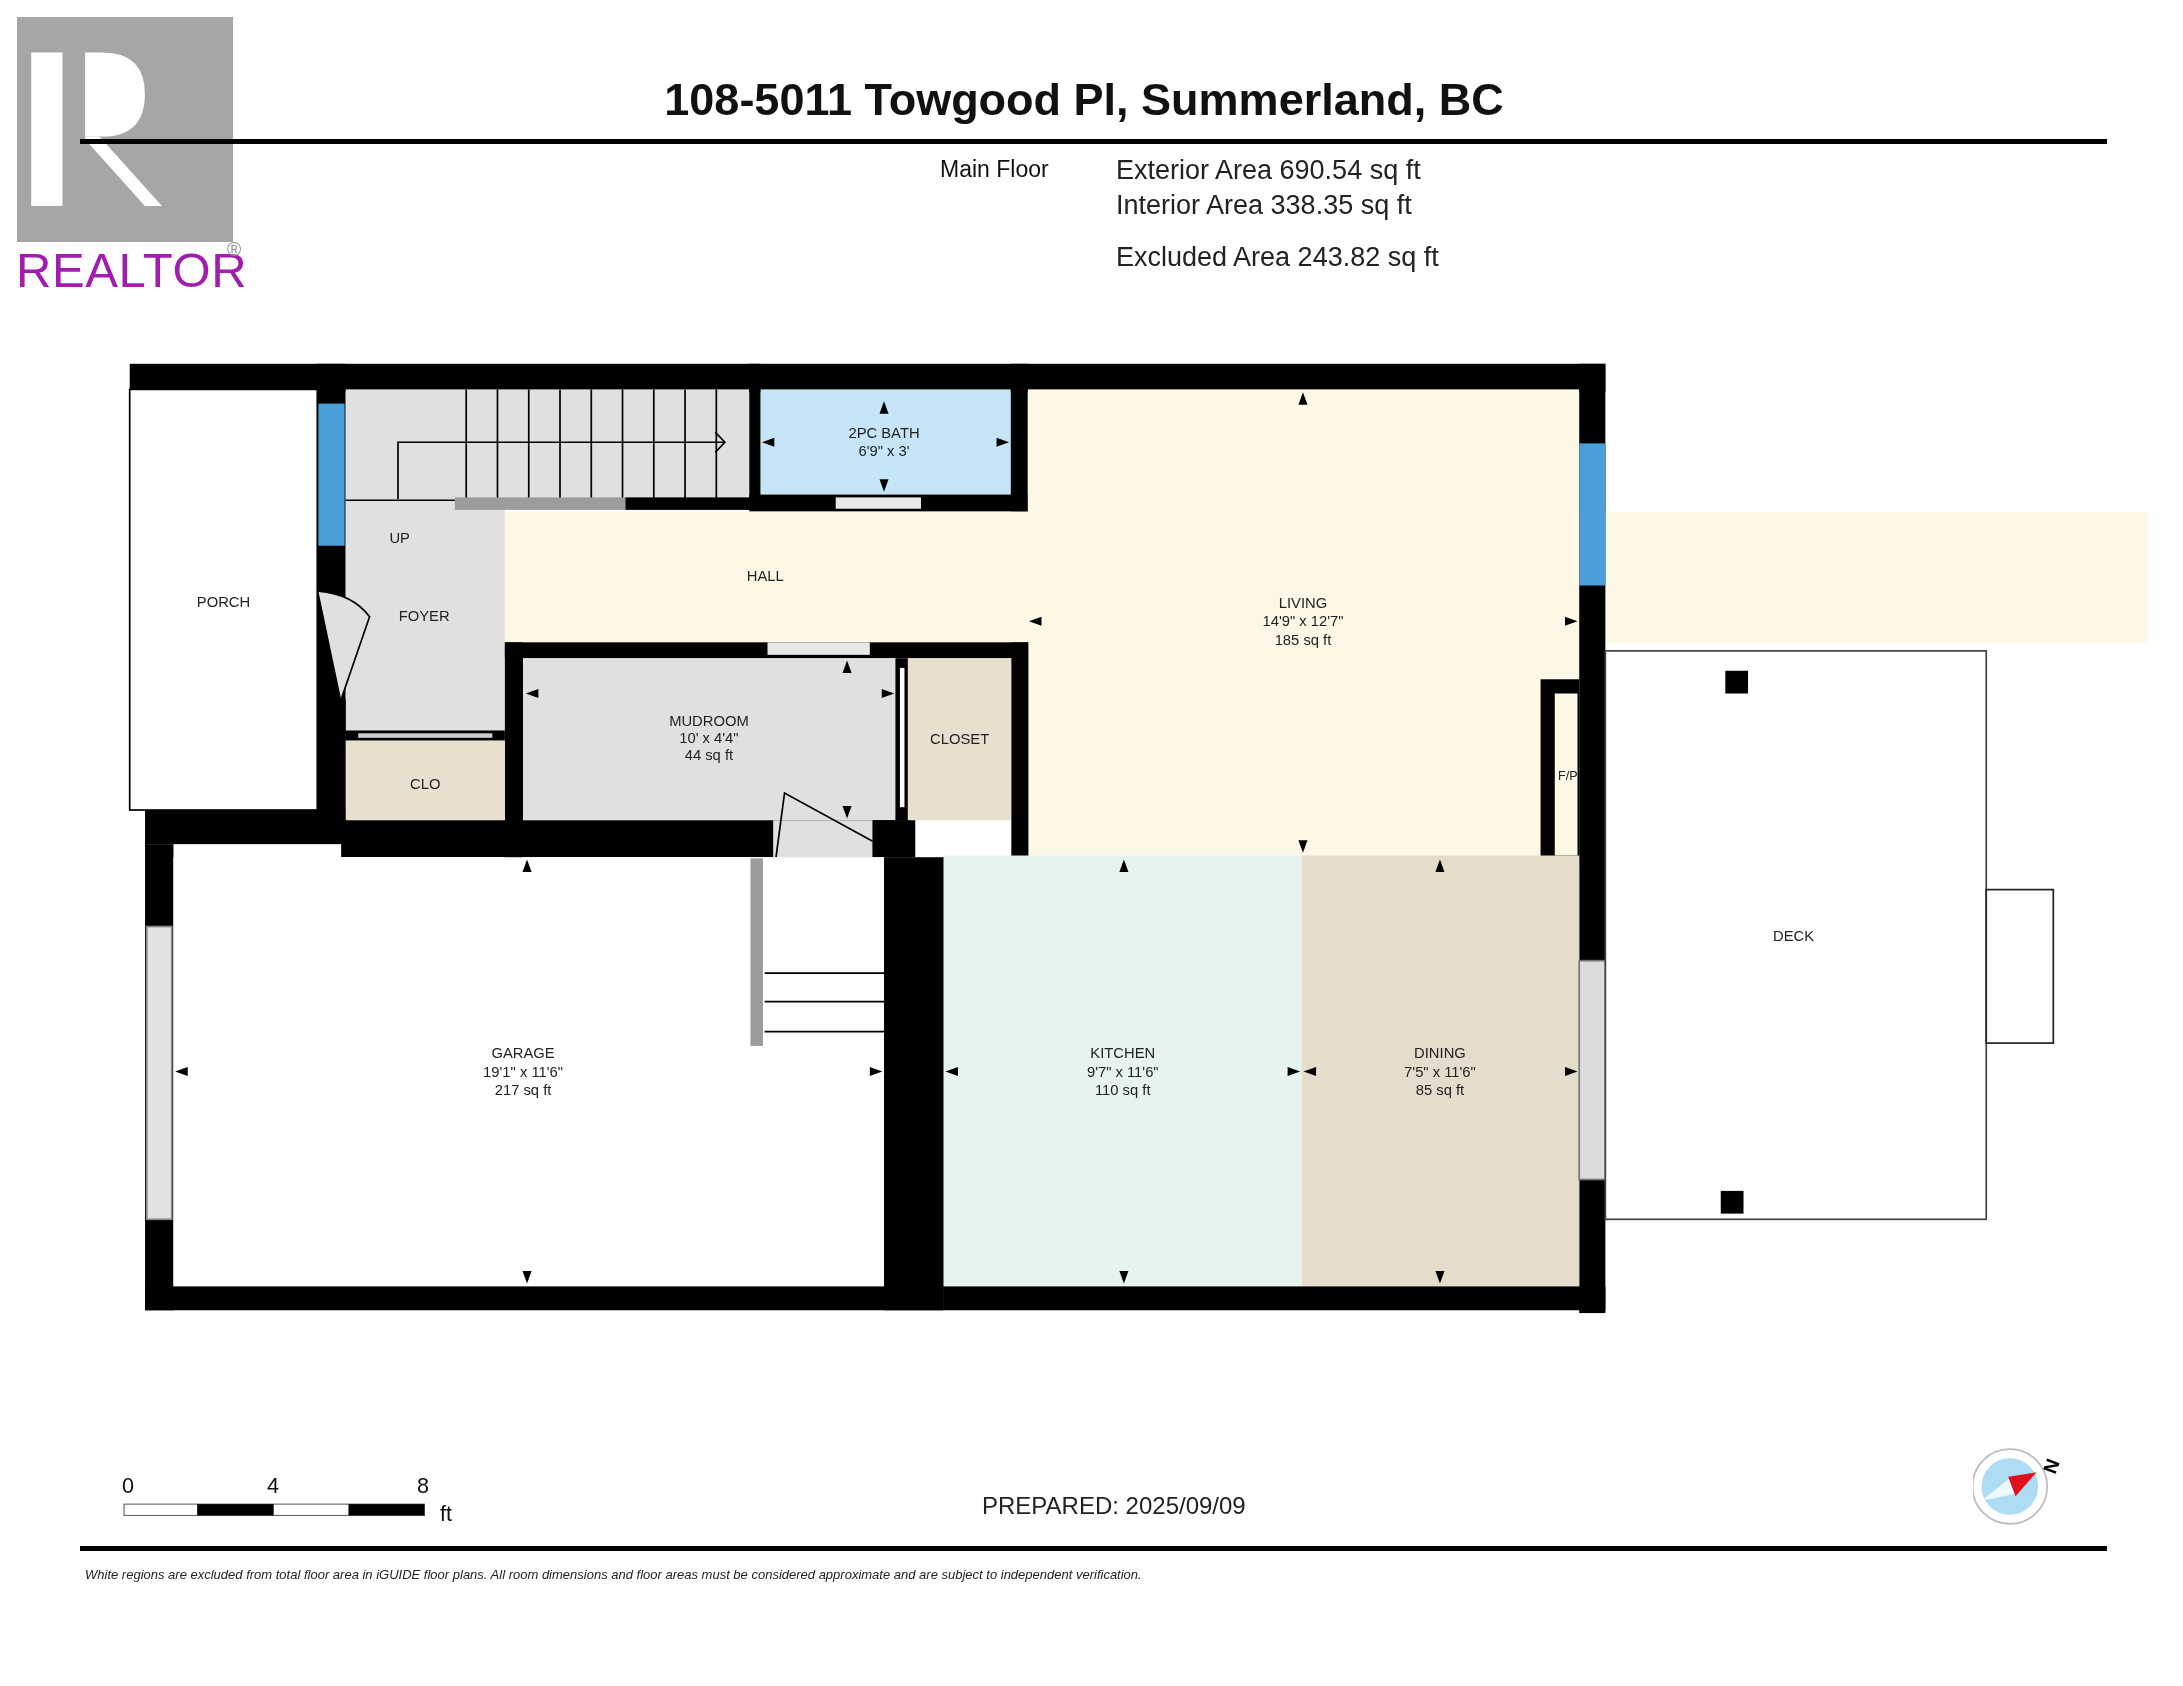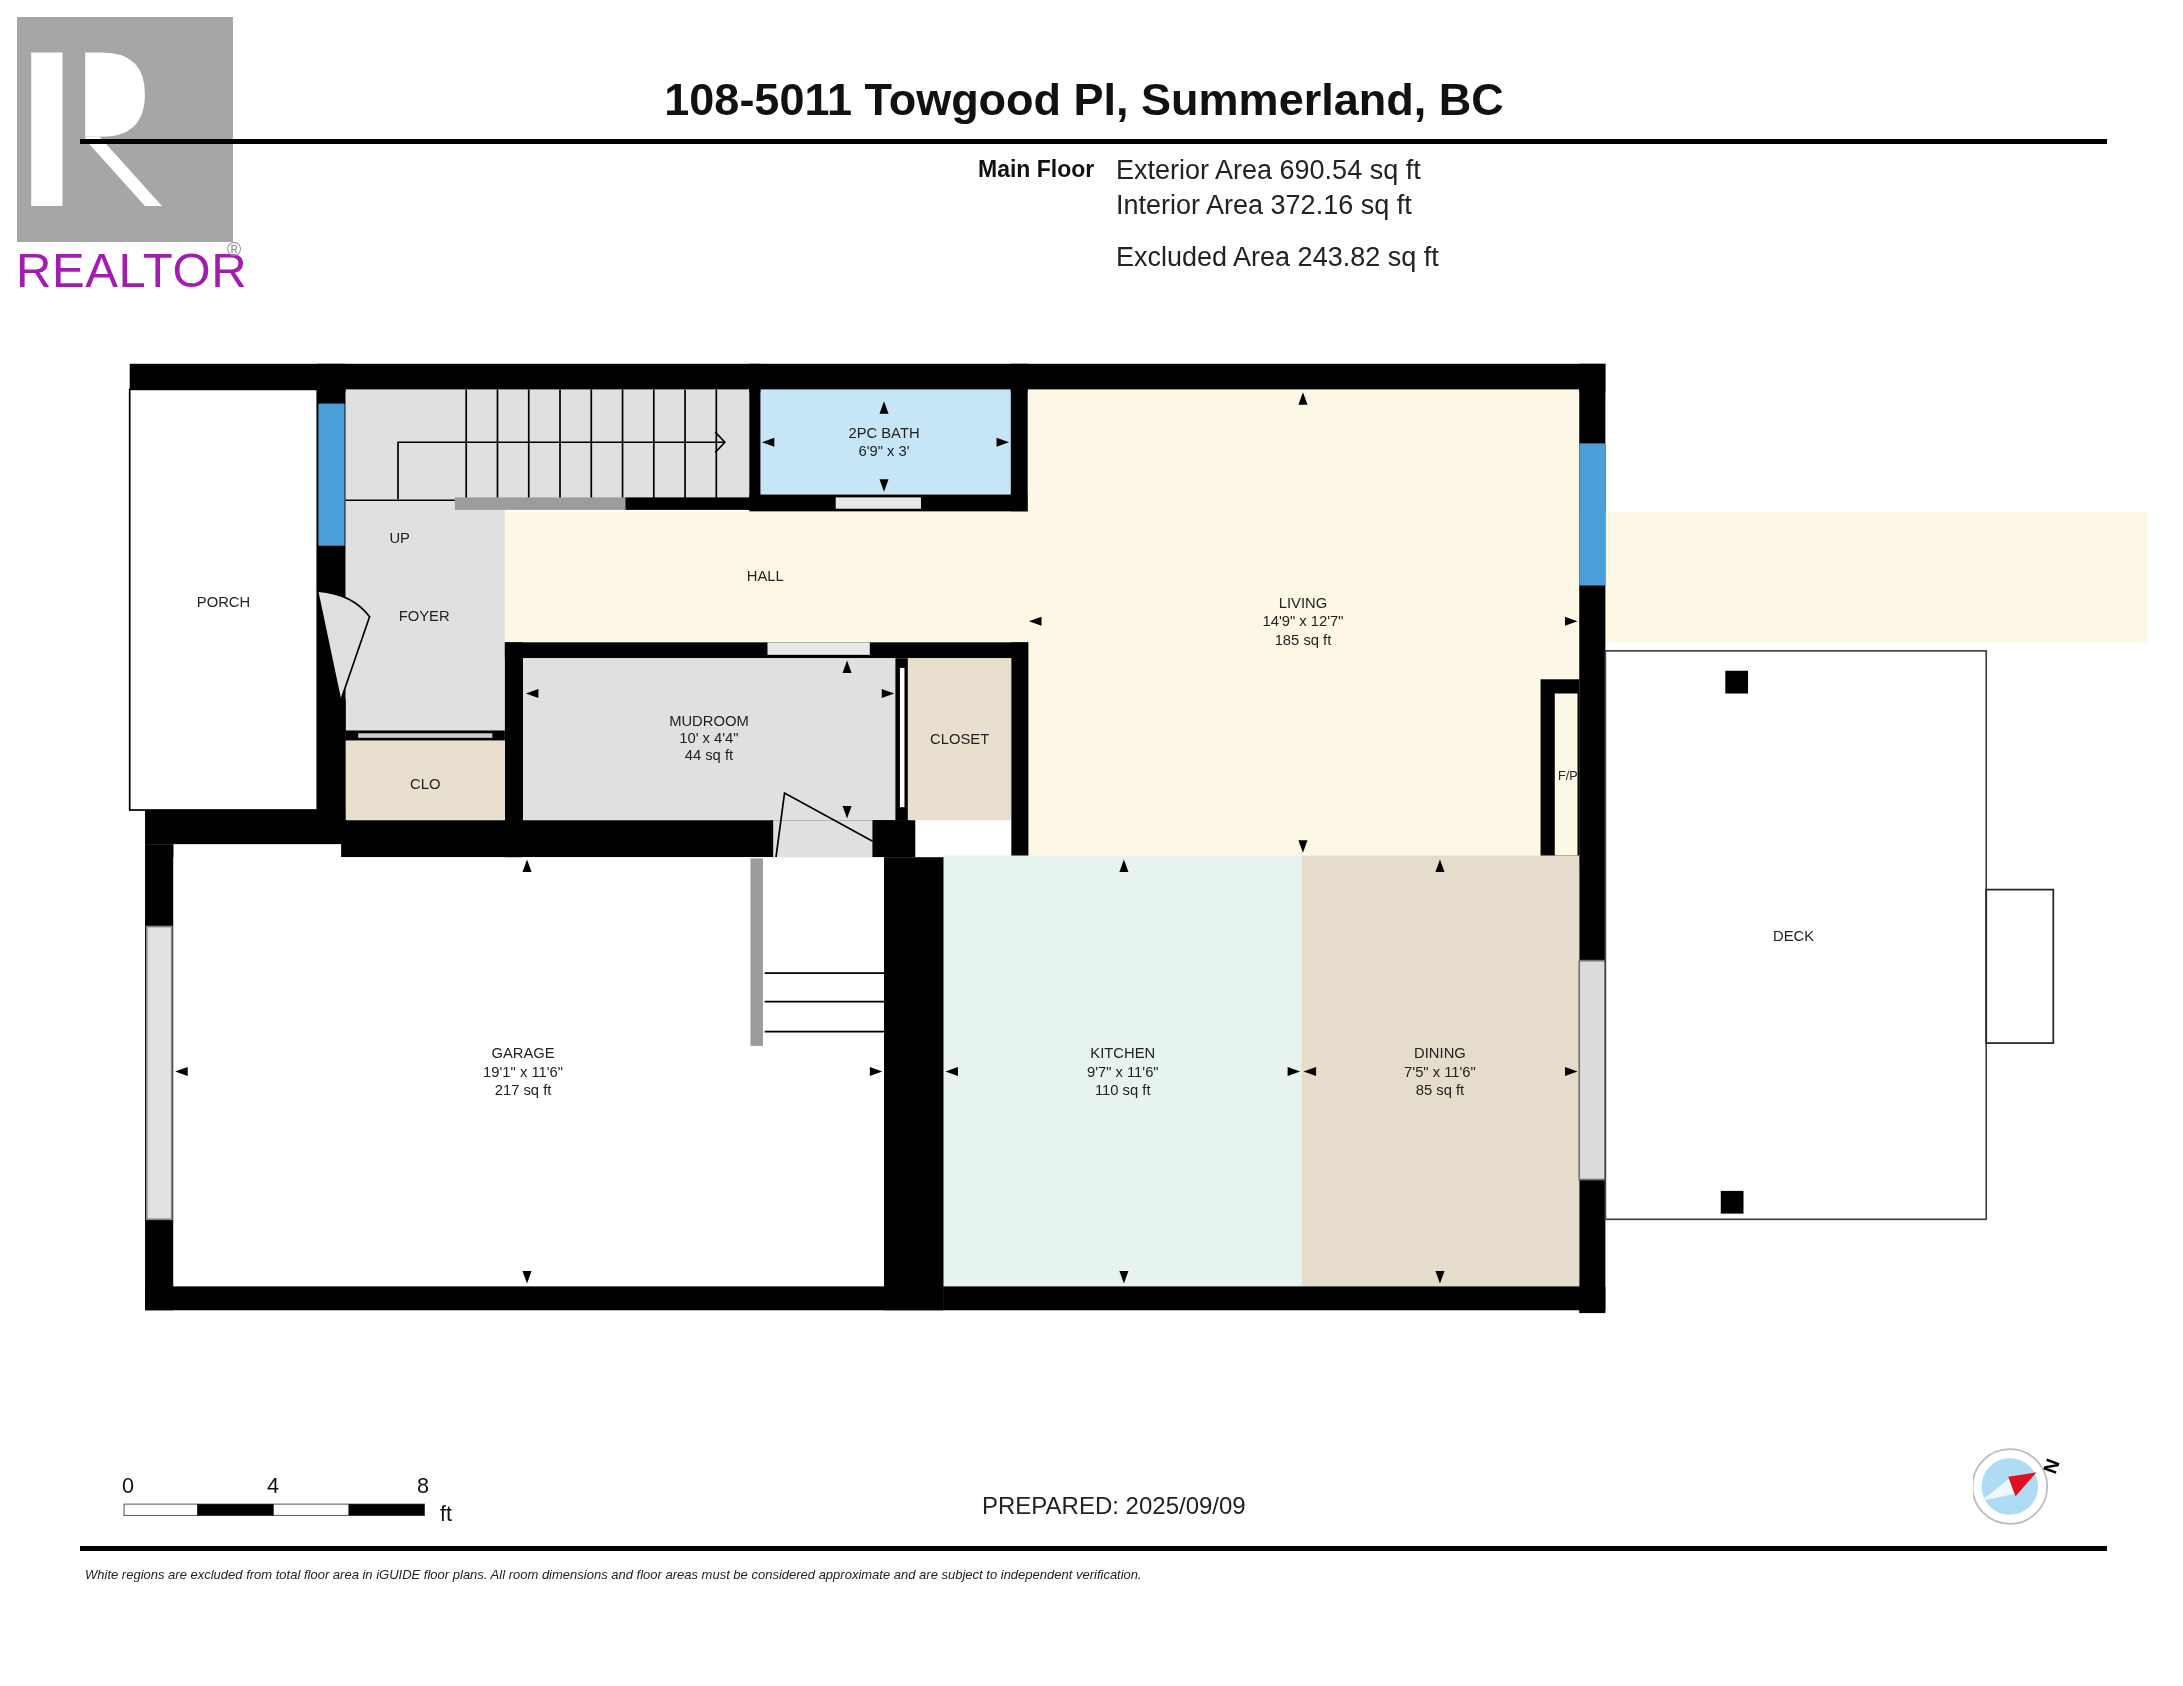--- a/index.html
+++ b/index.html
@@ -5,21 +5,21 @@
   html, body { margin:0; padding:0; background:#ffffff; }
   body { width:2183px; height:1686px; position:relative; overflow:hidden; font-family:"Liberation Sans", sans-serif; color:#111; }
   .abs { position:absolute; }
   #logo-box { left:17px; top:17px; width:216px; height:225px; background:#a6a6a6; }
   #logo-text { left:16px; top:242px; font-size:49px; color:#a21caf; letter-spacing:0.6px; font-family:"Liberation Sans", sans-serif; }
   #logo-reg { left:227px; top:239px; font-size:19.3px; color:#8f8f8f; }
   #title { left:0; width:2168px; top:74px; text-align:center; font-size:45px; font-weight:bold; color:#111; }
   .rule { background:#000; height:4.5px; }
   #rule-top { left:80px; top:139px; width:2027px; }
   #rule-bottom { left:80px; top:1546px; width:2027px; }
-  #floor-label { left:978px; top:156px; font-size:23px; font-weight:bold;text-align:right; }
+  #floor-label { left:940px; top:156px; font-size:23px; font-weight:normal;text-align:right; }
   .area-line { left:1116px; font-size:27px; color:#222; }
   #plan { left:0; top:0; }
   .room-label { font-family:"Liberation Sans", sans-serif; font-size:26px; fill:#222; text-anchor:middle; }
   #scale-bar { left:122px; top:1473px; }
   .scale-num { font-size:21.6px; color:#111; }
   #prepared { left:982px; top:1492px; font-size:24px; color:#222; }
   #disclaimer { left:85px; top:1567px; font-size:13px; color:#222;font-style:italic; }
   #compass { left:1973px; top:1444px; }
 </style>
 </head>
@@ -33,21 +33,21 @@
   </svg>
 </div>
 <div class="abs" id="logo-text">REALTOR</div>
 <div class="abs" id="logo-reg">®</div>
 
 <div class="abs" id="title">108-5011 Towgood Pl, Summerland, BC</div>
 <div class="abs rule" id="rule-top"></div>
 
 <div class="abs" id="floor-label">Main Floor</div>
 <div class="abs area-line" style="top:155px">Exterior Area 690.54 sq ft</div>
-<div class="abs area-line" style="top:190px">Interior Area 372.16 sq ft</div>
+<div class="abs area-line" style="top:190px">Interior Area 338.35 sq ft</div>
 <div class="abs area-line" style="top:242px">Excluded Area 243.82 sq ft</div>
 
 <svg class="abs" id="plan" width="2183" height="1686" viewBox="0 0 3840 2966">
 
   <rect x="228" y="640" width="2596" height="50" fill="#000"></rect>
 
   <rect x="228" y="685" width="330" height="740" fill="#fff" stroke="#000" stroke-width="3"></rect>
 
   <rect x="558" y="640" width="50" height="800" fill="#000"></rect>
   <rect x="255" y="1425" width="355" height="60" fill="#000"></rect>

